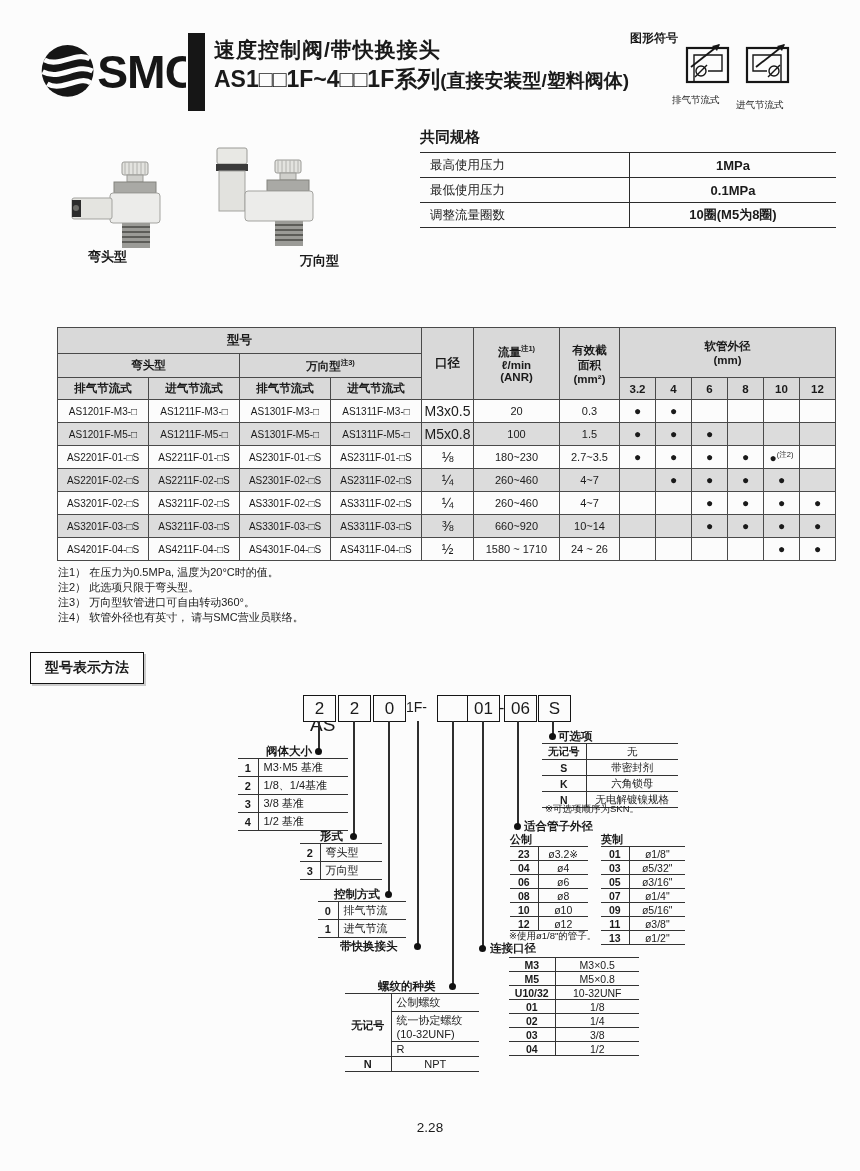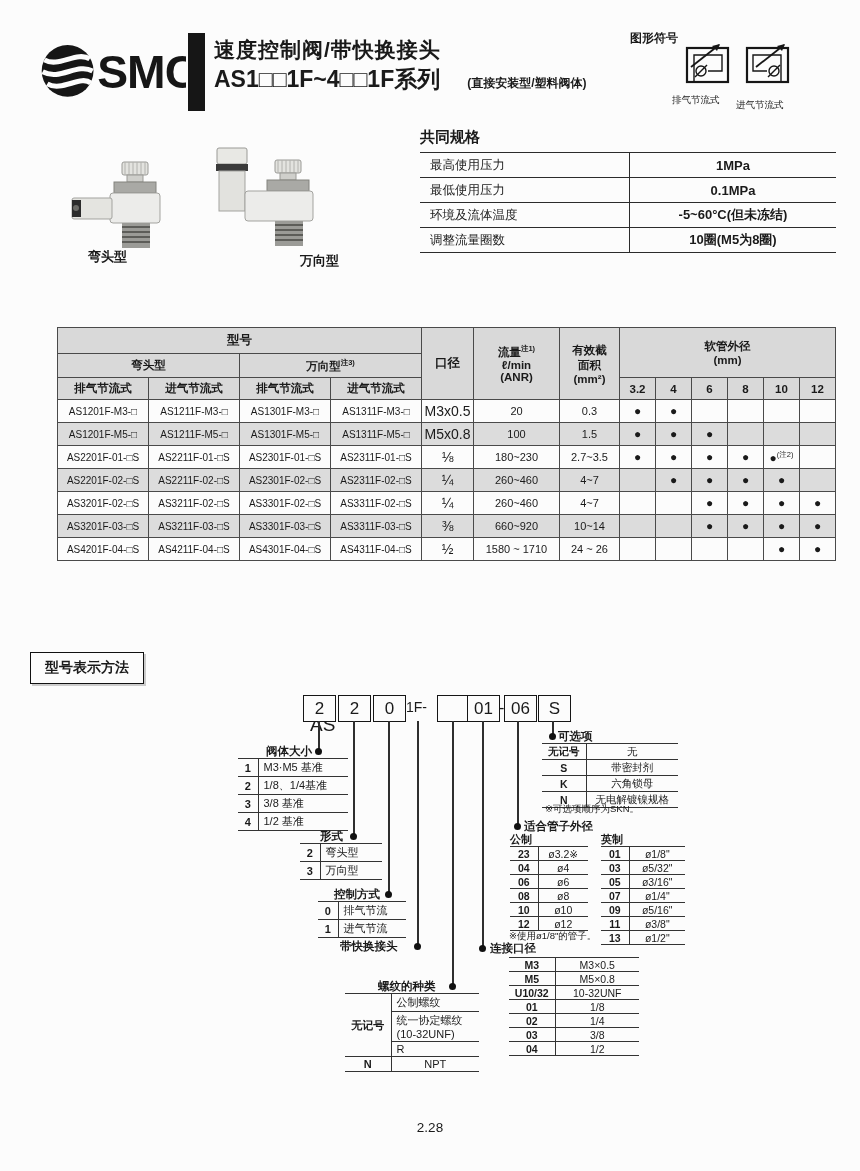--- a/index.html
+++ b/index.html
@@ -9,21 +9,21 @@
     font-family:"Liberation Sans","DejaVu Sans",sans-serif;
     overflow:hidden;
   }
   .abs { position:absolute; }
   sup { font-size:7.5px; vertical-align:super; }
 
   
   .brandbar { width:17px; height:78px; background:#161616; }
   .title1 { font-size:21px; font-weight:bold; letter-spacing:1px; white-space:nowrap; }
   .title2 { font-size:23px; font-weight:bold; white-space:nowrap; }
-  .title2 .paren { font-size:12px;padding-left:27px; }
+  .title2 .paren { font-size:19px; }
   .symlabel { font-size:12px; font-weight:bold; }
   .symcap { font-size:9.5px; white-space:nowrap; }
 
   
   .sec-title { font-size:15px; font-weight:bold; }
   #common-table { border-collapse:collapse; width:416px; font-size:12.5px; }
   #common-table td { border-top:1.2px solid #2b2b2b; border-bottom:1.2px solid #2b2b2b; height:22px; }
   #common-table td.k { width:198px; padding-left:10px; border-right:1.2px solid #2b2b2b; }
   #common-table td.v { text-align:center; font-weight:bold; font-size:13px; }
 
@@ -153,24 +153,20 @@
   <div class="abs sec-title" style="left:420px;top:128px;">共同规格</div>
   <table id="common-table" class="abs" style="left:420px;top:152px;">
     <tbody id="common-body">
         <tr>
           <td class="k">最高使用压力</td>
           <td class="v">1MPa</td>
         </tr>
         <tr>
           <td class="k">最低使用压力</td>
           <td class="v">0.1MPa</td>
-        </tr>
-        <tr>
-          <td class="k">环境及流体温度</td>
-          <td class="v">-5~60°C(但未冻结)</td>
         </tr>
         <tr>
           <td class="k">调整流量圈数</td>
           <td class="v">10圈(M5为8圈)</td>
         </tr>
       </tbody>
   </table>
 
   <table id="main-table" class="abs" style="left:57px;top:327px;">
     <colgroup>
@@ -328,20 +324,26 @@
           <td class="dot-cell"></td>
           <td class="dot-cell"></td>
           <td class="dot-cell"></td>
           <td class="dot-cell"></td>
           <td class="dot-cell">●</td>
           <td class="dot-cell">●</td>
         </tr>
       </tbody>
   </table>
 
+  <div class="abs" id="notes-block" style="left:58px;top:565px;">
+      <div class="note-line">注1） 在压力为0.5MPa, 温度为20°C时的值。</div>
+      <div class="note-line">注2） 此选项只限于弯头型。</div>
+      <div class="note-line">注3） 万向型软管进口可自由转动360°。</div>
+      <div class="note-line">注4） 软管外径也有英寸， 请与SMC营业员联络。</div>
+    </div>
 
   <div class="abs dz-titlebox" style="left:30px;top:652px;">型号表示方法</div>
 
   <div class="mtext" style="left:266px;top:712px;margin-left:44px;">AS</div>
   <div class="mbox" style="left:303px;top:695px;">2</div>
   <div class="mbox" style="left:338px;top:695px;">2</div>
   <div class="mbox" style="left:373px;top:695px;">0</div>
   <div class="mtext" style="left:406px;top:695px;font-size:14px;">1F-</div>
   <div class="mbox" style="left:437px;top:695px;"></div>
   <div class="mbox" style="left:467px;top:695px;">01</div>

